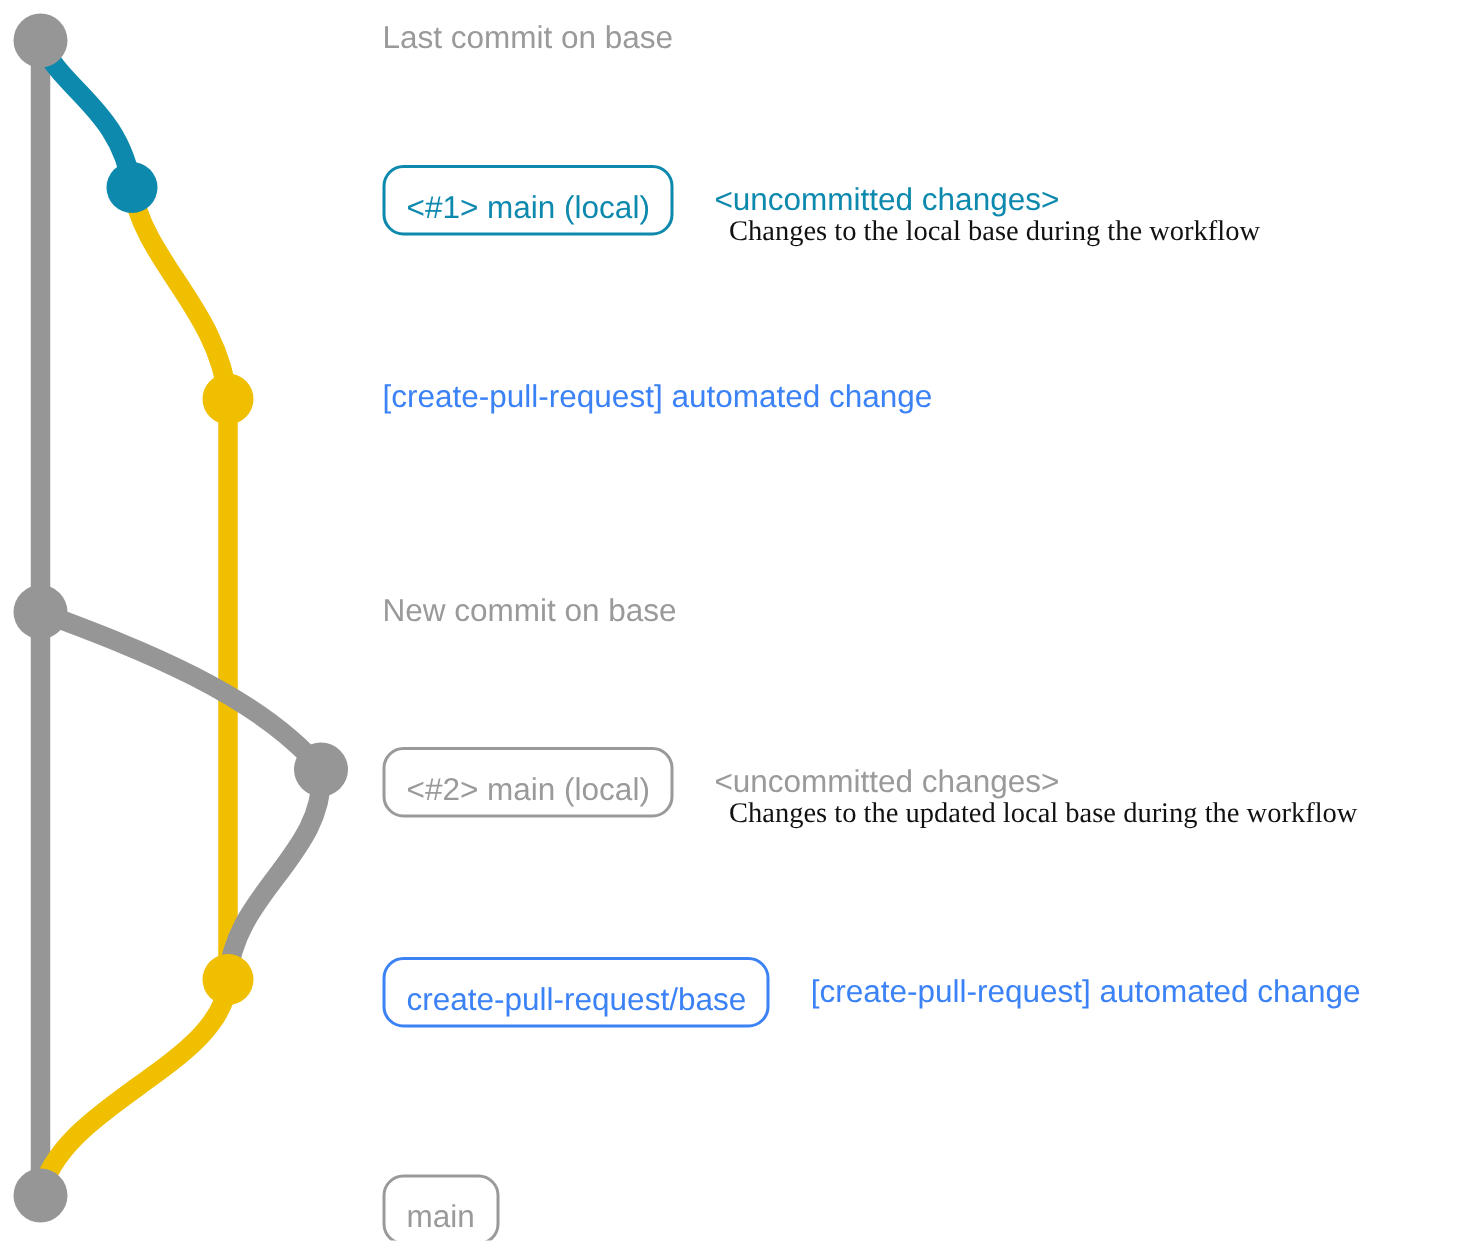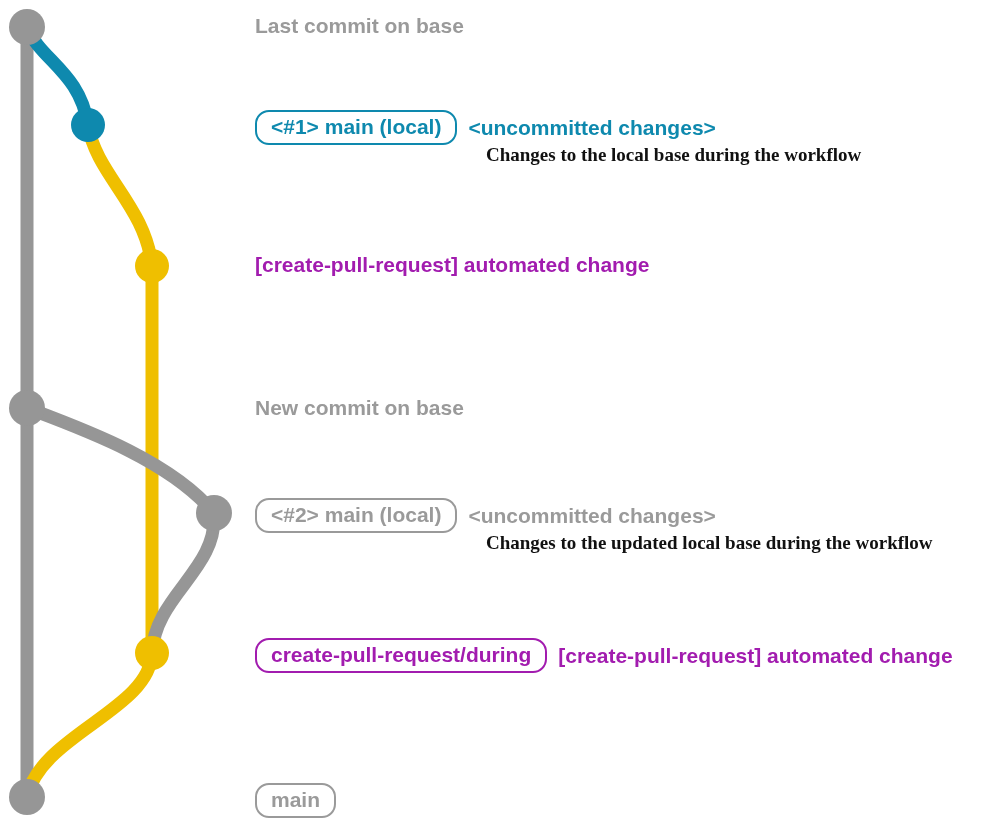--- a/index.html
+++ b/index.html
@@ -25,54 +25,53 @@
     position: absolute;
     left: 0; top: 0;
     width: 981px;
     height: 827px;
   }
   .labels-layer {
     position: absolute;
     left: 0; top: 0;
     width: 981px;
     height: 827px;
-    font-weight: bold;
   }
   .commit-row {
     position: absolute;
     display: flex;
     align-items: center;
     white-space: nowrap;
   }
   .commit-subject {
     font-family: "Liberation Sans", sans-serif;
     font-size: 21px;
     line-height: 24px;
   }
   .ref-tag {
     display: inline-block;
     border: 2px solid currentColor;
     border-radius: 14px;
-    padding: 4px 14px 5px 14px;
+    padding: 16px 14px 5px 14px;
     font-size: 21px;
     line-height: 22px;
-    margin-right: 11px;
+    margin-right: 27px;
     background: #ffffff;
   }
   .detail-line {
     position: absolute;
     font-family: "Liberation Serif", serif;
     font-size: 19px;
     line-height: 22px;
     color: #111111;
     white-space: nowrap;
   }
   .c-gray  { color: #9a9a9a; }
   .c-blue  { color: #0e89ae; }
-  .c-yellow{ color: #a21caf; }
+  .c-yellow{ color: #3b82f6; }
 </style>
 </head>
 <body>
 
 <div id="graph-root">
 
   <svg class="git-graph" viewBox="0 0 981 827">
 
     <path d="M 27 27 L 27 797" fill="none" stroke="#969696" stroke-width="13" stroke-linecap="round"></path>
 
@@ -117,21 +116,21 @@
       <span class="commit-subject c-gray">New commit on base</span>
     </div>
 
     <div class="commit-row" style="left:255px; top:498px;text-align:right;">
       <span class="ref-tag c-gray">&lt;#2&gt; main (local)</span>
       <span class="commit-subject c-gray">&lt;uncommitted changes&gt;</span>
     </div>
     <div class="detail-line" style="left:486px; top:532px;text-align:center;">Changes to the updated local base during the workflow</div>
 
     <div class="commit-row" style="left:255px; top:638px;">
-      <span class="ref-tag c-yellow">create-pull-request/during</span>
+      <span class="ref-tag c-yellow">create-pull-request/base</span>
       <span class="commit-subject c-yellow">[create-pull-request] automated change</span>
     </div>
 
     <div class="commit-row" style="left:255px; top:783px;flex-direction:column;">
       <span class="ref-tag c-gray">main</span>
     </div>
 
   </div>
 </div>
 

